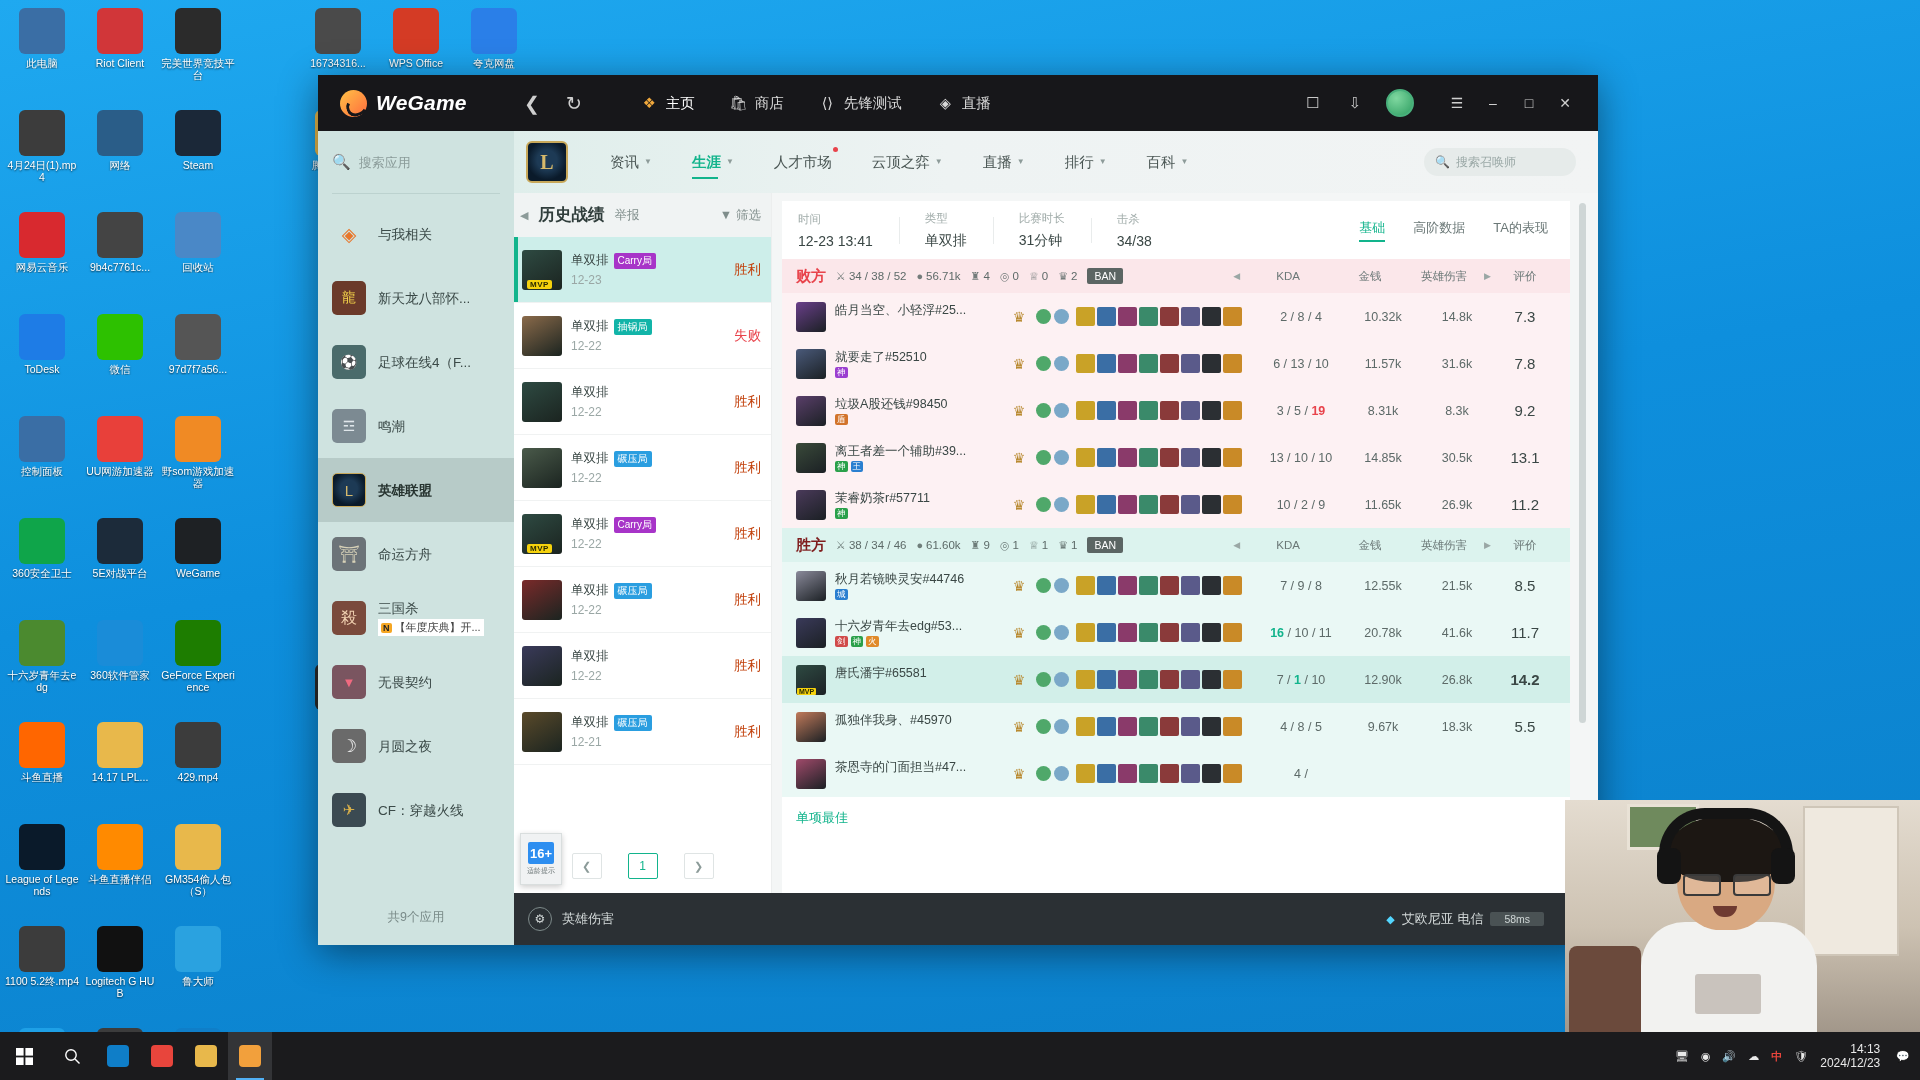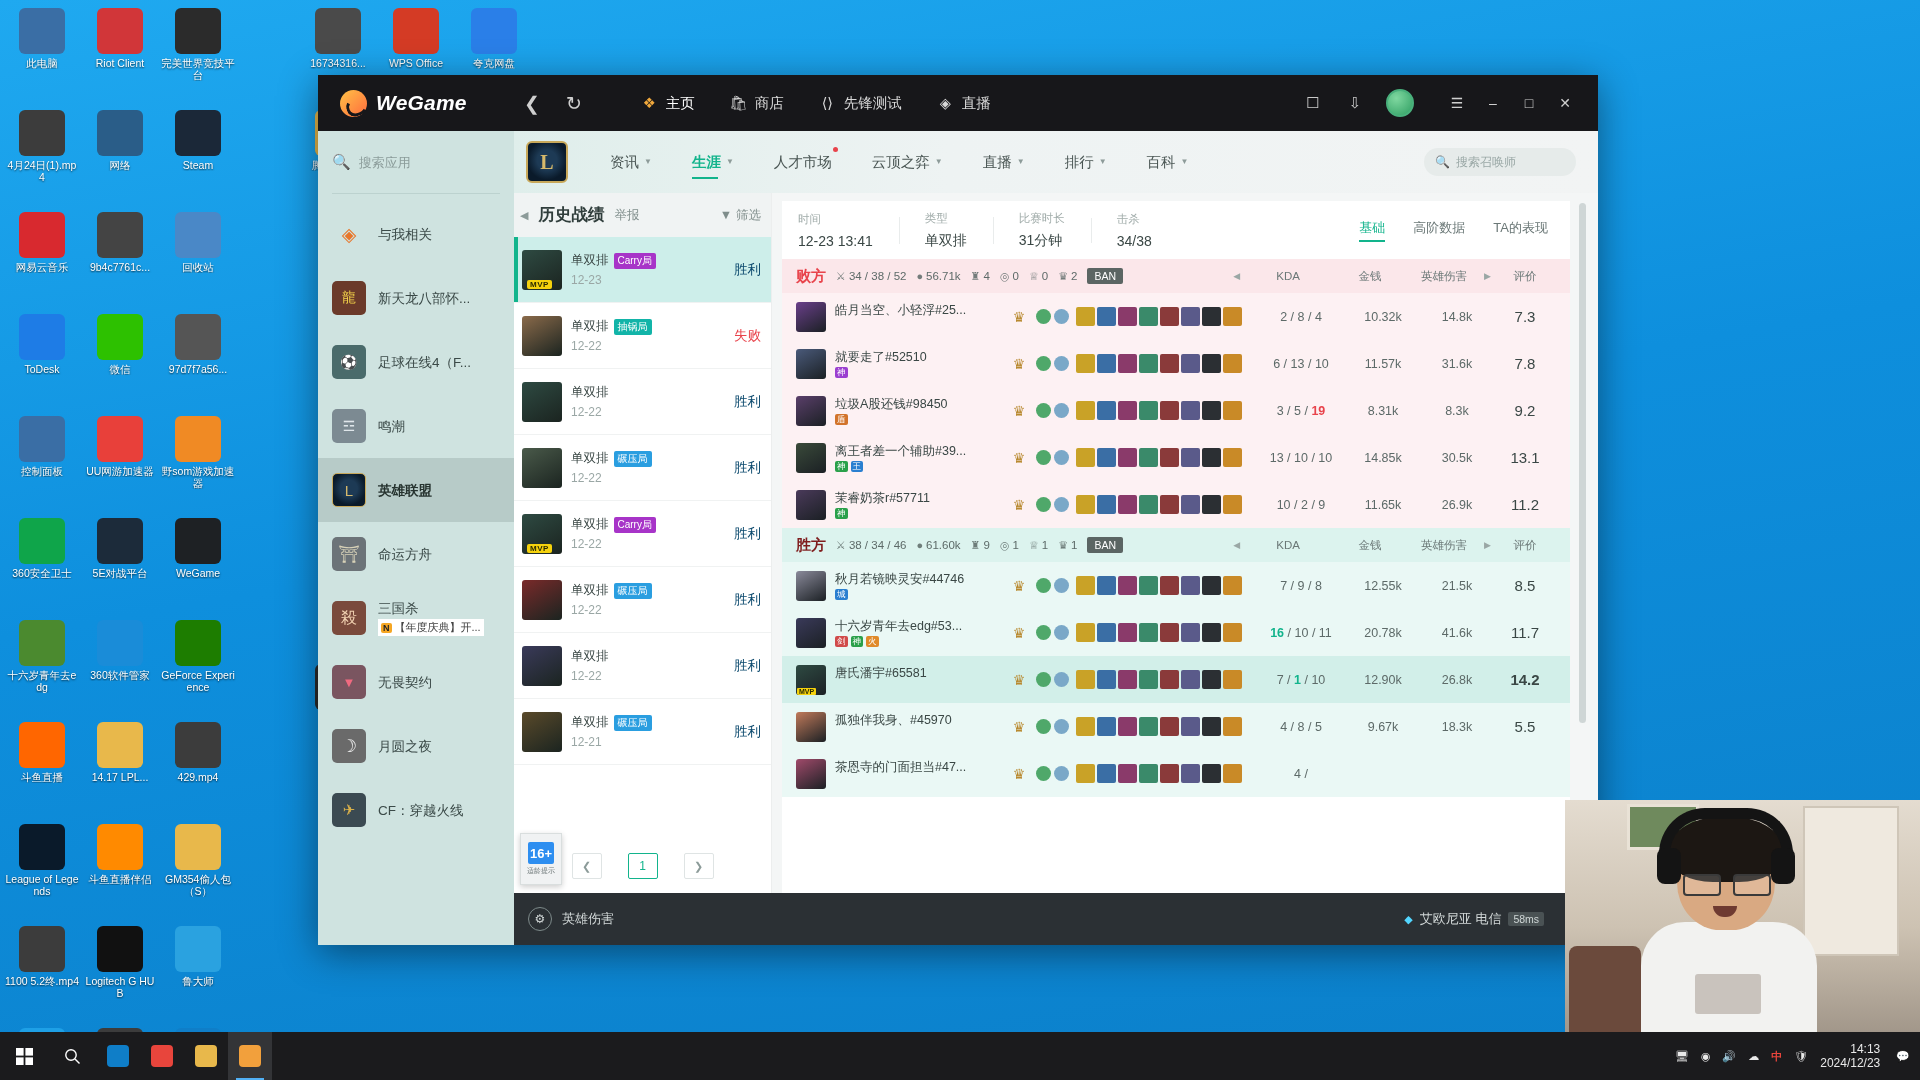--- a/index.html
+++ b/index.html
@@ -199,21 +199,21 @@
   .mrow .mvp {
     position: absolute; left: 5px; bottom: 1px; background: #f5d20c; color: #2b2b00;
     font-size: 8px; font-weight: bold; padding: 0 3px; border-radius: 2px; letter-spacing: .5px;
   }
   .mrow .minfo { flex: 1; min-width: 0; }
   .mrow .mline1 { display: flex; align-items: center; gap: 5px; }
   .mrow .mmode { font-size: 12.5px; color: #3a4745; }
   .mrow .mbadge { font-size: 10px; color: #fff; padding: 1px 4px; border-radius: 2px; white-space: nowrap;}
   .mrow .mdate { font-size: 12px; color: #9aa7a5; margin-top: 4px; }
   .mrow .mres { font-size: 13.5px; flex: none; }
-  .mres.win { color: #0c4a6e; }
+  .mres.win { color: #c2410c; }
   .mres.lose { color: #e8434b; }
   #ml-pager { height: 54px; display: flex; align-items: center; justify-content: center; gap: 26px; flex: none; }
   .pg-btn { width: 30px; height: 26px; border: 1px solid #dfe4e4; display:flex; align-items:center;
             justify-content:center; color: #8c9b99; font-size: 11px; cursor: pointer; border-radius:2px;}
   .pg-num { width: 30px; height: 26px; border: 1px solid #12b48c; color: #12b48c; display:flex;
             align-items:center; justify-content:center; font-size: 12px; border-radius:2px; cursor:pointer;}
   
   #detail { flex: 1; min-width: 0; background: #f4f6f6; overflow: hidden; position: relative; display:flex; flex-direction:column;}
   #detail-inner { background:#fff; margin: 8px 28px 0 10px; flex:1; min-height:0; }
   #d-summary { height: 58px; display: flex; align-items: center; padding: 0 16px; gap: 12px; }
@@ -272,21 +272,21 @@
   #d-best { padding: 12px 14px 0; font-size: 13px; color: #12b48c; }
   
   #bottom-bar {
     height: 52px; flex: none; background: #2b3034; display: flex; align-items: center;
     padding: 0 14px; color: #d2d8d8; font-size: 13px; gap: 10px;
   }
   #bb-ic { width: 24px; height: 24px; border-radius: 50%; border: 1px solid #7d8a8a; display:flex;
            align-items:center; justify-content:center; font-size: 12px;}
   #bb-net { margin-left: auto; display: flex; align-items: center; gap: 7px; font-size: 13px; }
   #bb-net .diamond { color: #53d6ff; font-size: 11px; }
-  #bb-ping { background: #4a5254; color: #cfd6d6; font-size: 10.5px; padding: 1px 5px; border-radius: 2px; }
+  #bb-ping { background: #4a5254; color: #cfd6d6; font-size: 10.5px; padding: 1px 14px; border-radius: 2px; }
   #bb-up { margin-left: 18px; font-size: 12px; color:#aab3b3; cursor: pointer;}
   
   .vscroll { position: absolute; right: 4px; width: 7px; border-radius: 4px; background: #cfd6d6; }
   
   #age-badge {
     position: absolute; left: 520px; top: 833px; width: 42px; height: 52px; z-index: 30;
     background: #f0f2f3; border: 1px solid #d9dede; display:flex; flex-direction: column;
     align-items: center; justify-content: center; gap: 2px; box-shadow: 0 2px 6px rgba(0,0,0,.2);
   }
   #age-badge .sq { width: 26px; height: 22px; background: #2d8ef0; color: #fff; font-size: 13px;
@@ -603,20 +603,21 @@
               <div class="app-name">月圆之夜</div>
             </div>
           </div>
           <div class="app-item">
             <div class="app-ic" style="background: rgb(59, 74, 82); color: rgb(216, 176, 74);">✈</div>
             <div>
               <div class="app-name">CF：穿越火线</div>
             </div>
           </div>
         </div>
+      <div id="app-total">共9个应用</div>
     </div>
 
     <div id="wg-main">
 
       <div id="game-tabs">
         <div id="lol-badge">L</div>
         <div id="gtab-holder" style="display:flex;align-items:center">
             <div class="gtab">
               <span>资讯</span>
               <span class="caret">▼</span>
@@ -1159,20 +1160,21 @@
                     </div>
                     <div class="p-right">
                       <span class="col kda">4 /</span>
                       <span class="col"></span>
                       <span class="col"></span>
                       <span class="col score"></span>
                     </div>
                   </div>
                 </div>
               </div>
+            <div id="d-best">单项最佳</div>
           </div>
           <div class="vscroll" style="top:10px;height:520px;right:12px;"></div>
         </div>
 
       </div>
 
       <div id="bottom-bar">
         <div id="bb-ic">⚙</div>
         <span>英雄伤害</span>
         <div id="bb-net">

